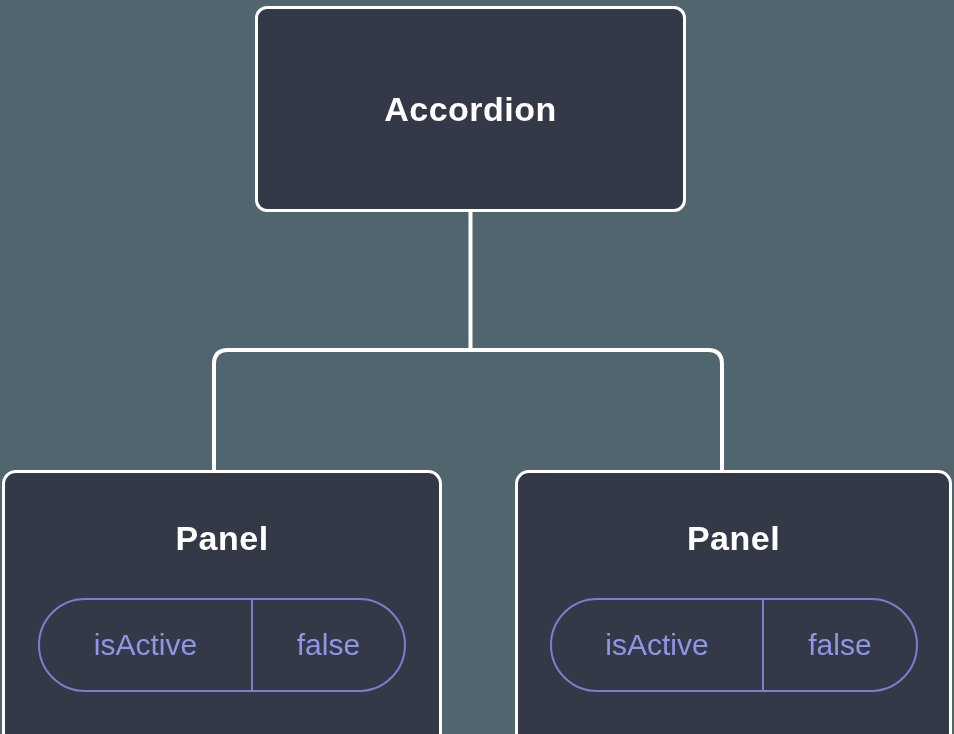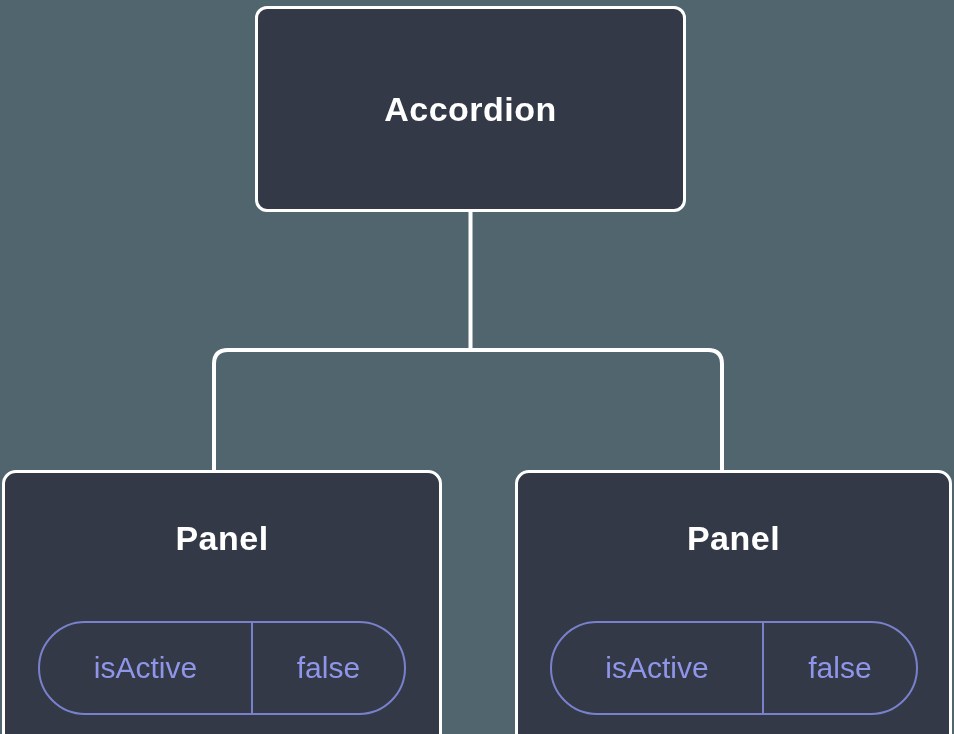--- a/index.html
+++ b/index.html
@@ -55,21 +55,21 @@
   }
   .node.panel-left{
     left:2px;top:470px;
     width:440px;height:280px;
   }
   .node.panel-right{
     left:515px;top:470px;
     width:437px;height:280px;
   }
   .panel .node-title{
-    margin-bottom:43px;
+    margin-bottom:20px;
   }
   .prop-pill{
     width:368px;
     height:94px;
     border:2px solid var(--prop-border);
     border-radius:60px;
     display:flex;
     align-items:stretch;
     overflow:hidden;
     margin-top:20px;

